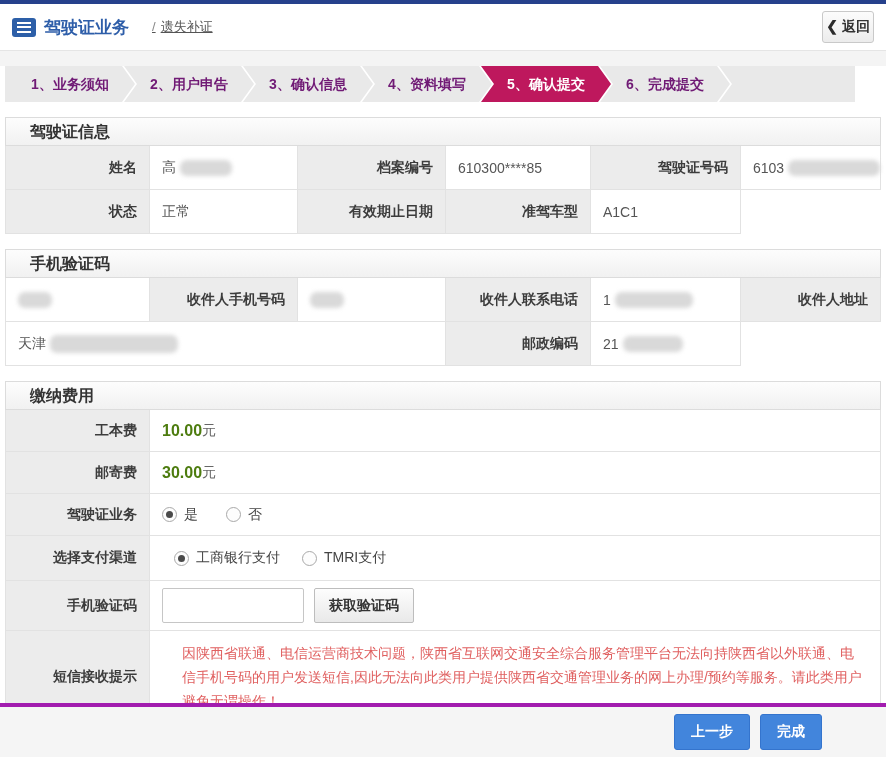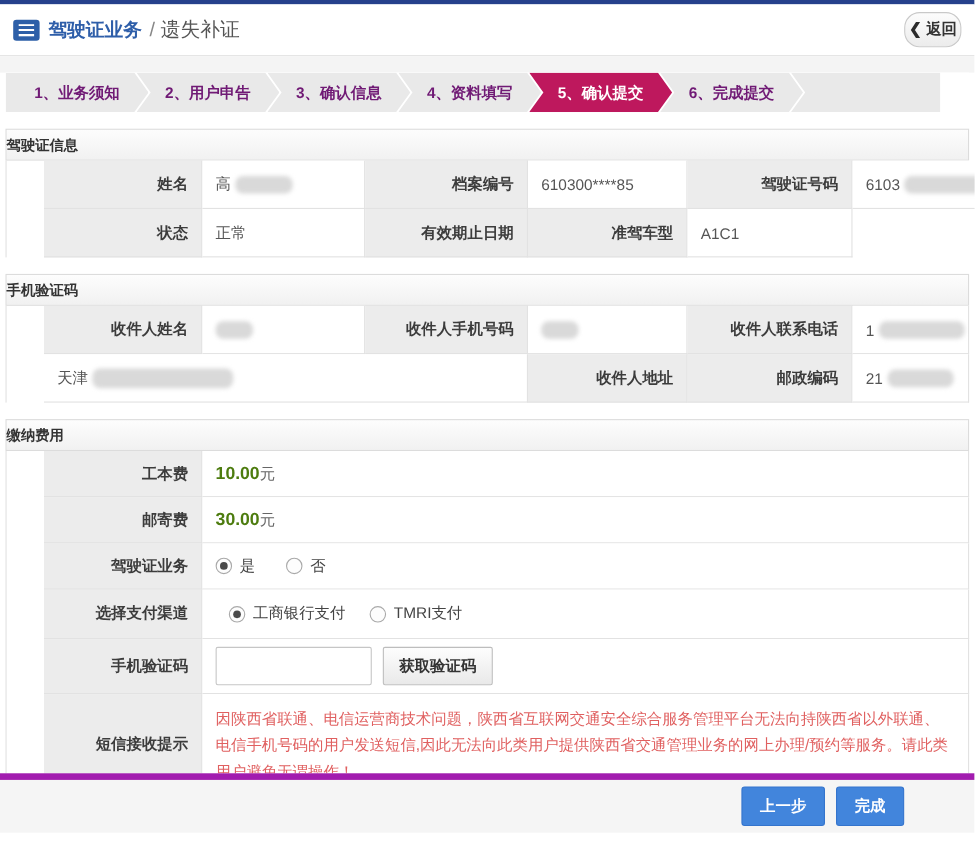--- a/index.html
+++ b/index.html
@@ -19,26 +19,26 @@
   .hdr-icon {
     width: 24px; height: 19px; background: #2d5fa8; border-radius: 3px;
     display: inline-flex; align-items: center; justify-content: center; margin-right: 8px;
   }
   .hdr-icon i {
     display: block; width: 14px; height: 11px;
     background: linear-gradient(#fff 0 2px, transparent 2px 4.5px,
                 #fff 4.5px 6.5px, transparent 6.5px 9px, #fff 9px 11px);
   }
   .hdr-title { color: #2e5ea9; font-size: 17px; font-weight: bold; }
-  .hdr-sub { color: #555; font-size: 18px; margin-left: 7px; }
+  .hdr-sub { color: #555; font-size: 13px; margin-left: 23px; text-decoration: underline; }
   .hdr-sub .slash { color: #888; margin-right: 5px; }
   .back-btn {
     margin-left: auto; cursor: pointer;
     background: linear-gradient(#fcfcfc, #ececec);
-    border: 1px solid #c9c9c9; border-radius: 14px;
+    border: 1px solid #c9c9c9; border-radius: 3px;
     padding: 6px 3px; font-size: 14px; color: #333; font-weight: bold;
   }
   .back-btn .chev { font-weight: bold; margin-right: 4px; color: #2b2b2b; }
 
   .page-gap { height: 15px; background: #f4f4f4; }
 
   
   .steps { display: flex; margin: 0 5px; height: 36px; background: #fff; padding-top: 0; }
   .step {
     width: 130px; height: 36px; line-height: 36px; text-align: center;
@@ -49,25 +49,25 @@
   .step.first { clip-path: polygon(0 0, calc(100% - 13px) 0, 100% 50%, calc(100% - 13px) 100%, 0 100%); margin-left: 0; }
   .step.active { background: #be185d; color: #fff; }
   .step-filler {
     flex: 1 1 auto; height: 36px; background: #e9e9e9; margin-left: -11px; margin-right: 26px;
     clip-path: polygon(0 0, 100% 0, 100% 100%, 0 100%, 13px 50%);
   }
 
   
   .section { margin: 15px 5px 0 5px; }
   .section-head {
-    height: 29px; line-height: 28px; padding-left: 0;
+    height: 29px; line-height: 28px; padding-left: 24px;
     background: linear-gradient(#fdfdfd, #f1f1f1);
-    border: 1px solid #dcdcdc; font-weight: bold; color: #333; font-size: 13px;
-  }
-  .grid { display: grid; border-left: 1px solid #e2e2e2; padding-left: 34px; }
+    border: 1px solid #dcdcdc; font-weight: bold; color: #333; font-size: 16px;
+  }
+  .grid { display: grid; border-left: 1px solid #e2e2e2; }
   .grid-6 { grid-template-columns: 144px 148px 148px 145px 150px 1fr; }
   .grid-2 { grid-template-columns: 144px 1fr; }
   .cell {
     border-right: 1px solid #e2e2e2; border-bottom: 1px solid #e2e2e2;
     min-height: 44px; display: flex; align-items: center; font-size: 14px;
   }
   .cell.lbl { background: #ececec; justify-content: flex-end; padding-right: 12px; color: #3c3c3c; font-weight: bold; }
   .cell.val { background: #fff; padding-left: 12px; color: #555; }
   .span3 { grid-column: span 3; }
 
@@ -96,26 +96,26 @@
   .sms-input {
     width: 142px; height: 35px; border: 1px solid #c6c6c6; border-radius: 2px;
     padding: 0 8px; font-size: 14px; color: #333; background: #fff;
   }
   .code-btn {
     margin-left: 10px; height: 35px; padding: 0 14px; cursor: pointer;
     background: linear-gradient(#fdfdfd, #e9e9e9); border: 1px solid #bdbdbd; border-radius: 2px;
     font-size: 14px; font-weight: bold; color: #333;
   }
   .notice-cell { padding: 10px 14px 10px 12px; }
-  .notice-text { color: #e06060; font-size: 14px; line-height: 24px; }
+  .notice-text { color: #e06060; font-size: 14px; line-height: 24px; margin-left: 20px; }
 
   
   .footer {
     position: absolute; left: 0; right: 0; bottom: 9px; height: 54px;
-    background: #f5f5f5; border-top: 6px solid #a21caf;
+    background: #f5f5f5; border-top: 4px solid #a21caf;
     display: flex; align-items: center; justify-content: flex-end; padding-right: 64px; gap: 10px;
   }
   .blue-btn {
     background: #4285dc; border: 1px solid #3474cd; border-radius: 3px;
     color: #fff; font-weight: bold; font-size: 14px; padding: 8px 16px; cursor: pointer;
   }
 </style>
 </head>
 <body>
 
@@ -162,39 +162,38 @@
     <div class="cell val">正常</div>
     <div class="cell lbl">有效期止日期</div>
     <div class="cell lbl">准驾车型</div>
     <div class="cell val">A1C1</div>
   </div>
 </div>
 
 <div class="section">
   <div class="section-head">手机验证码</div>
   <div class="grid grid-6">
-    <div class="cell lbl">收件人姓名</div>
     <div class="cell val">
         <span class="redact" style="width:34px;margin-left:0"></span>
       </div>
     <div class="cell lbl">收件人手机号码</div>
     <div class="cell val">
         <span class="redact" style="width:34px;margin-left:0"></span>
       </div>
     <div class="cell lbl">收件人联系电话</div>
     <div class="cell val">
         <span>1</span>
         <span class="redact" style="width:78px"></span>
       </div>
 
+    <div class="cell lbl">收件人地址</div>
     <div class="cell val span3">
         <span>天津</span>
         <span class="redact" style="width:128px;height:18px"></span>
       </div>
-    <div class="cell lbl">收件人地址</div>
     <div class="cell lbl">邮政编码</div>
     <div class="cell val">
         <span>21</span>
         <span class="redact" style="width:60px"></span>
       </div>
   </div>
 </div>
 
 <div class="section">
   <div class="section-head">缴纳费用</div>

